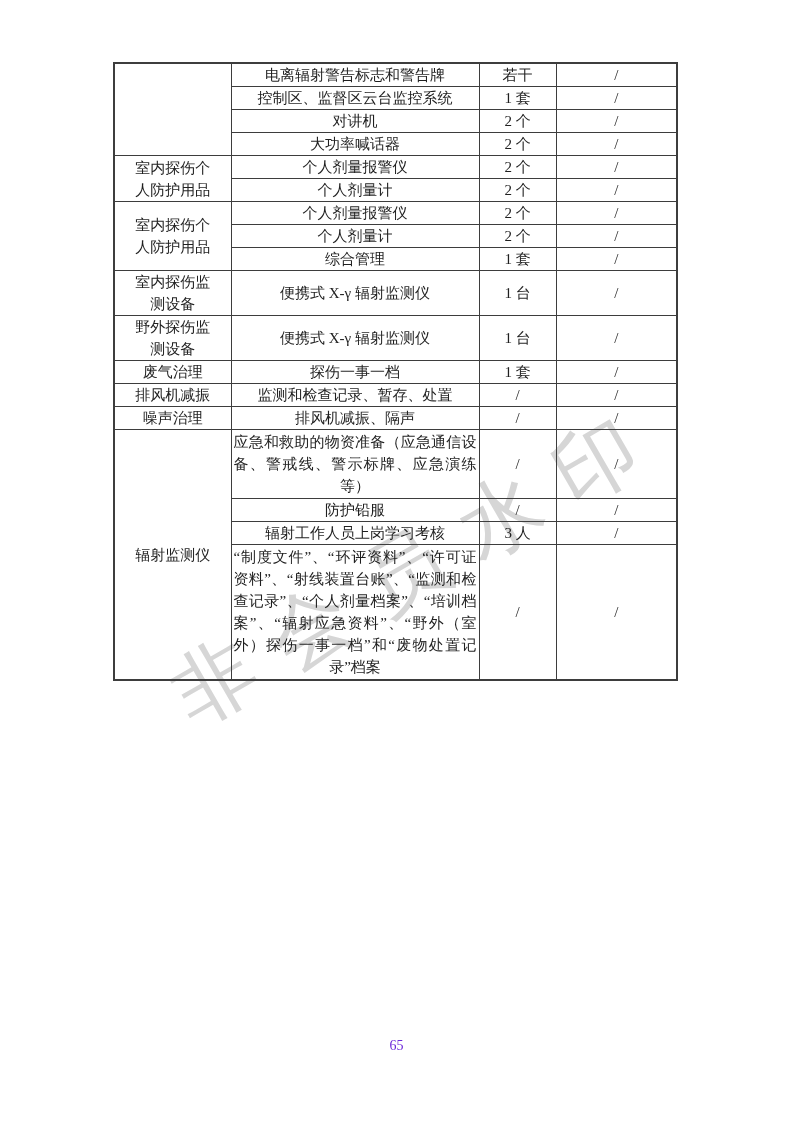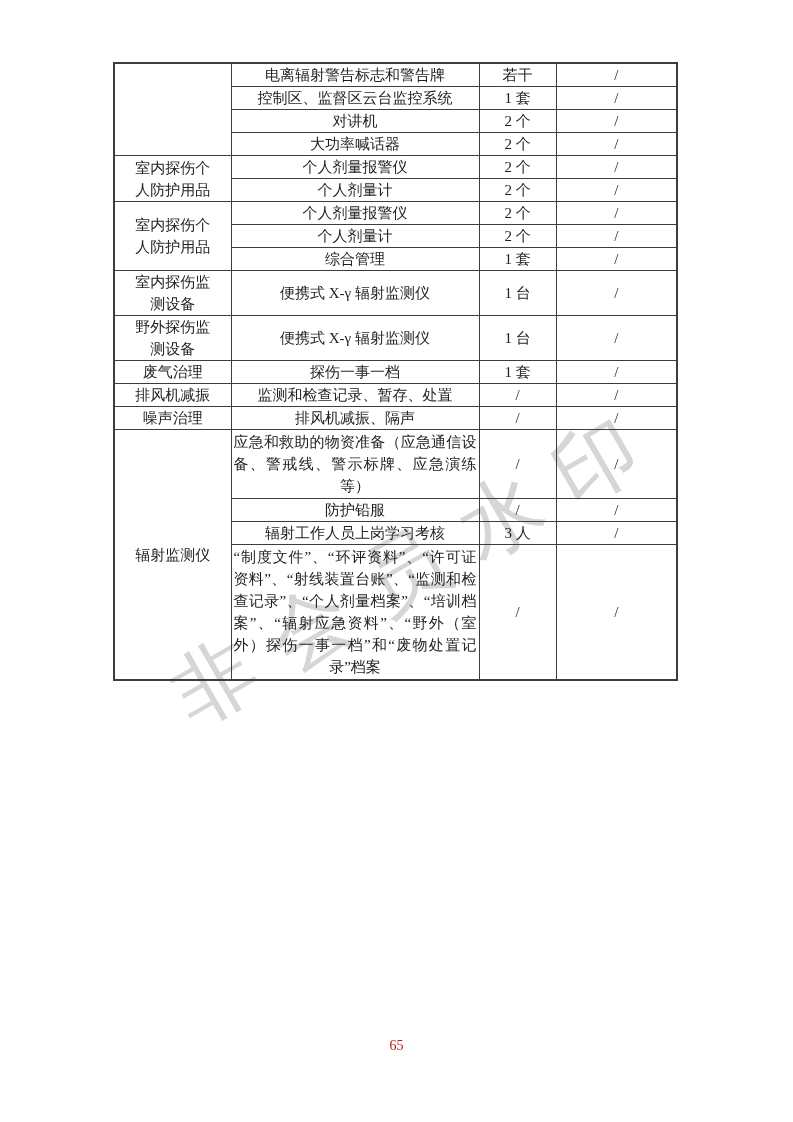--- a/index.html
+++ b/index.html
@@ -54,21 +54,21 @@
     text-align:justify;
     text-align-last:center;
     padding:1px 2px;
   }
   .page-number {
     position:absolute;
     left:0; right:0;
     top:1038px;
     text-align:center;
     font-size:14px;
-    color:#b91c1c;
+    color:#6d28d9;
   }
 </style>
 </head>
 <body>
 
 <div class="page">
 
   <div class="watermark" style="color: rgb(214, 214, 214);">非会员水印</div>
 
   <table class="equip-table">

